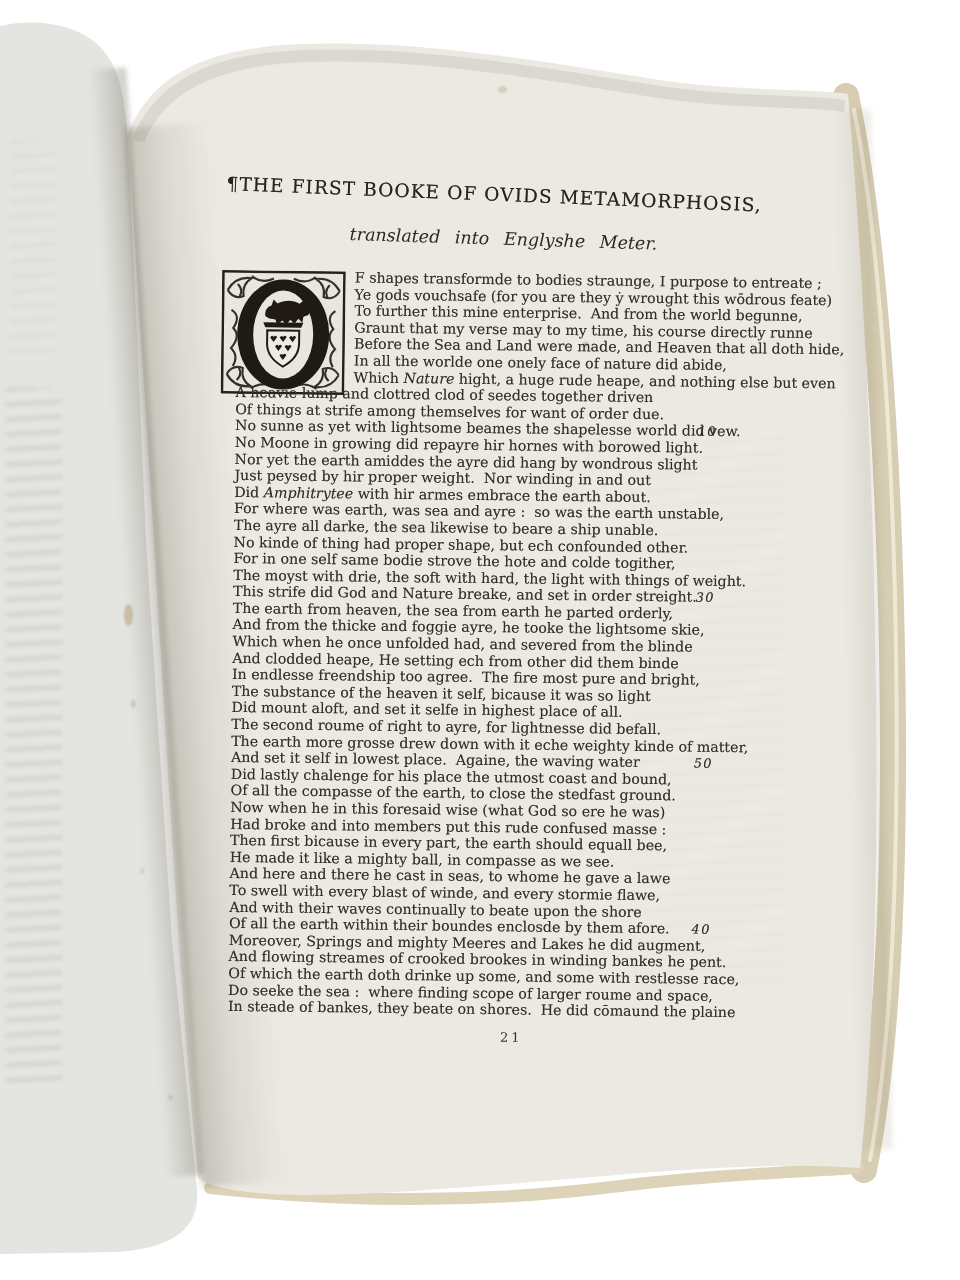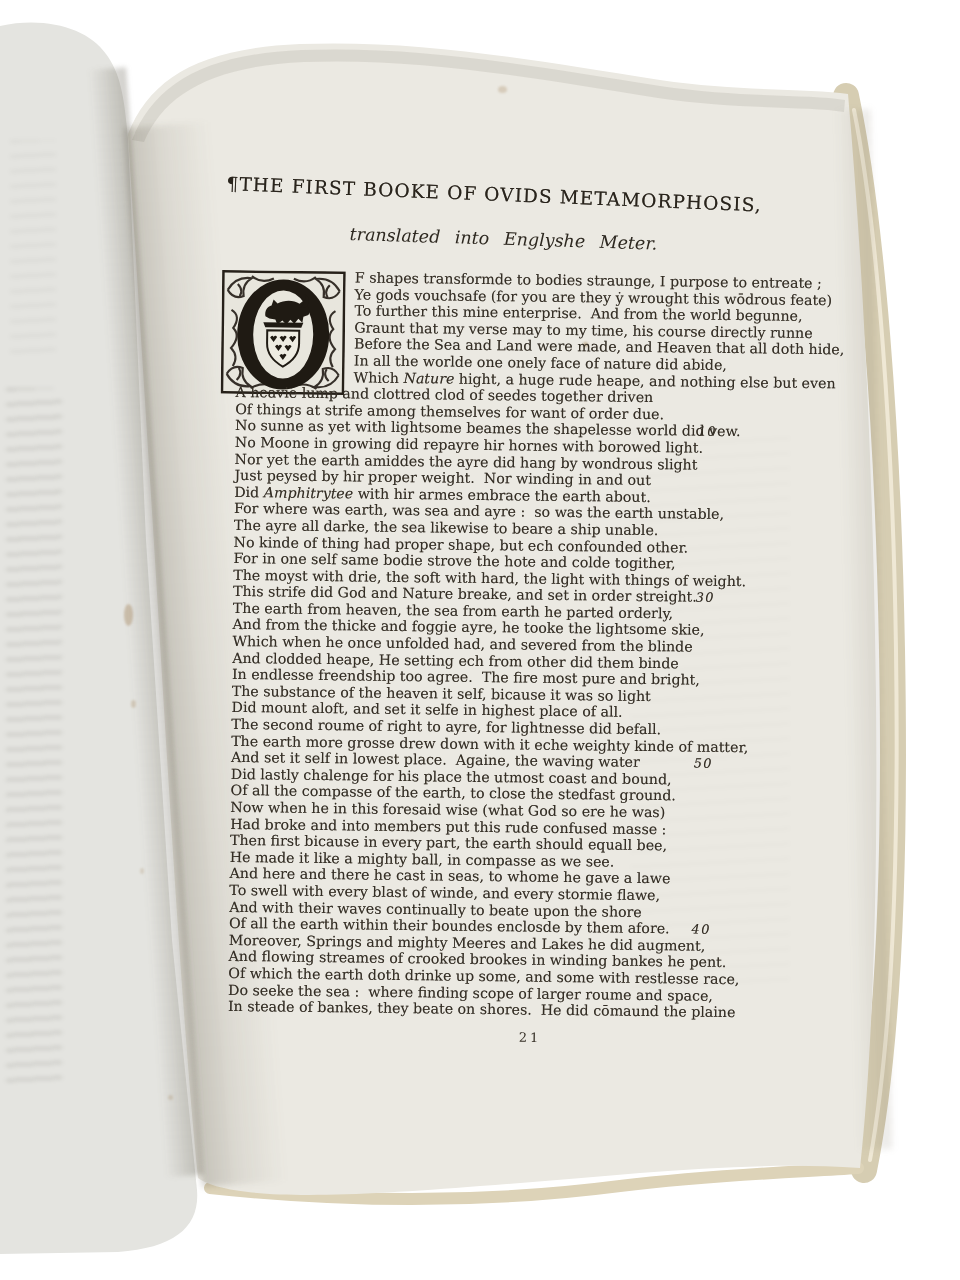--- a/index.html
+++ b/index.html
@@ -31,21 +31,21 @@
   .subtitle{position:absolute;left:350px;top:224px;font-size:17.5px;font-style:italic;
     word-spacing:9px;white-space:nowrap;color:#2d2820;transform:rotate(1.8deg);transform-origin:left top;}
   .poem{position:absolute;left:237px;top:268px;width:560px;font-size:14.2px;line-height:16.6px;
     transform:rotate(0.7deg);transform-origin:left top;color:#342e25;
     text-shadow:0 0 .4px rgba(52,46,37,.5);}
   .line{position:relative;white-space:pre;height:16.6px;}
   .line.beside-cap{padding-left:118px;}
   .lnum{position:absolute;left:450px;top:1px;width:32px;text-align:right;
     font-size:12.8px;letter-spacing:1.5px;font-style:italic;}
   .dropcap{position:absolute;left:-15px;top:2px;}
-  .folio{position:absolute;left:500px;top:1030px;width:60px;text-align:center;
+  .folio{position:absolute;left:500px;top:1030px;width:60px;
     font-size:13px;letter-spacing:3px;transform:rotate(0.7deg);}
 </style>
 </head>
 <body>
 
 <div class="scene">
 
   <svg class="bg" width="960" height="1280" viewBox="0 0 960 1280">
 
     <path d="M0,26 C45,16 88,28 106,54 C120,73 124,94 128,138 L146,540 L172,940 L197,1190

